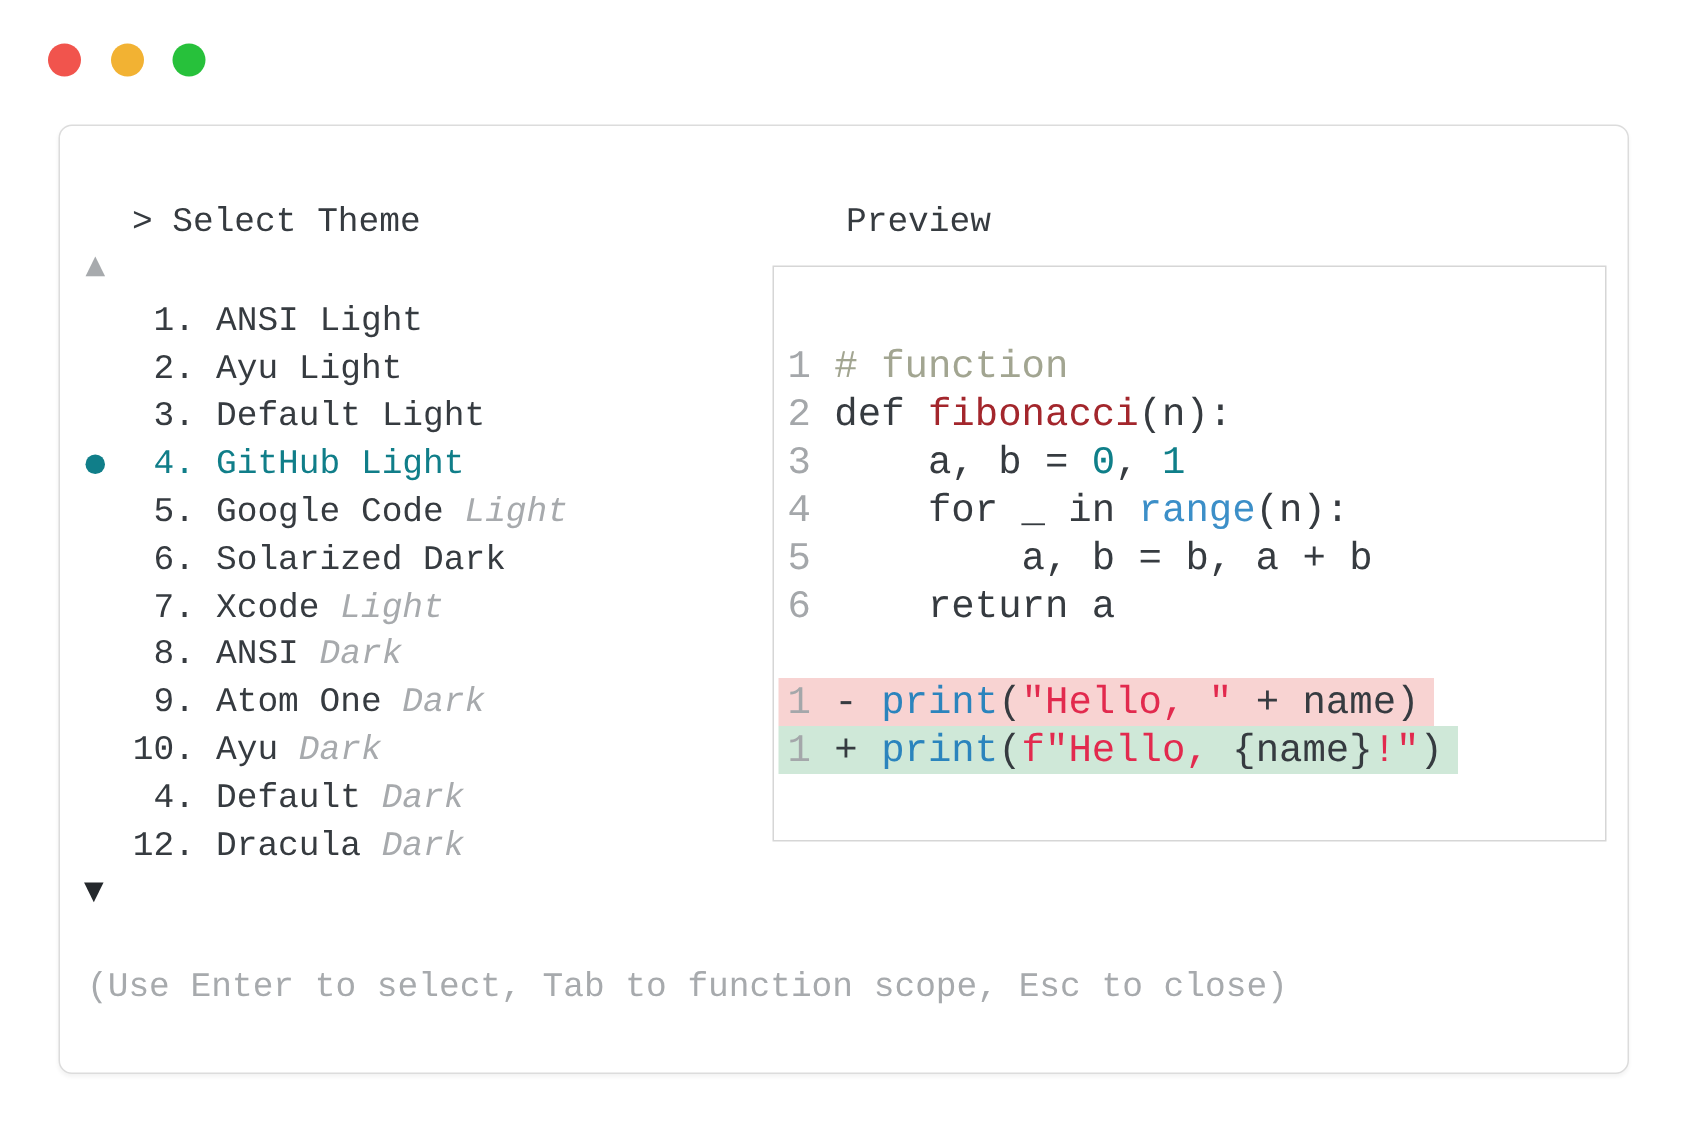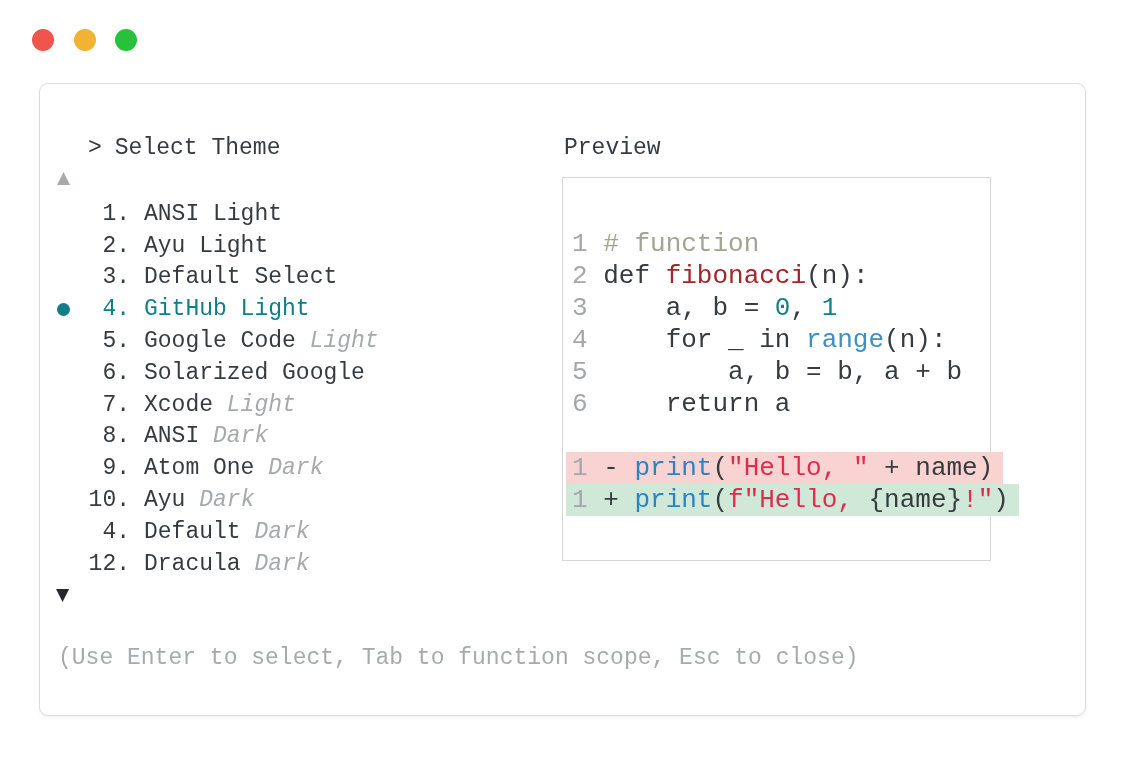--- a/index.html
+++ b/index.html
@@ -34,21 +34,21 @@
   .bullet-slot { width:24px; height:100%; display:flex; align-items:center; }
   .bullet-dot { width:13px; height:13px; border-radius:50%; background:var(--teal); margin-left:9px; }
   .num { width:58px; text-align:right; margin-right:14px; white-space:pre; }
   .name { white-space:pre; }
   .variant { white-space:pre; color:var(--muted);font-style:italic; }
   .row.selected .num, .row.selected .name { color:var(--teal); }
 
   #help { position:absolute; left:58px; top:645px; font-size:23px; color:var(--muted); white-space:pre; }
 
   #preview-box {
-    position:absolute; left:562px; top:177px; width:429px; height:384px;
+    position:absolute; left:515px; top:177px; width:556px; height:384px;
     border:1.5px solid var(--box-border); background:#fff;
   }
   #code-area { position:absolute; left:9px; top:50px; font-size:26px; line-height:32px; }
   .code-line { white-space:pre; height:32px; color:var(--fg); width:max-content; }
   .ln { color:var(--line-num); }
   .line-removed { background:var(--removed-bg); padding:0 10px 0 6px; margin-left:-6px; }
   .line-added   { background:var(--added-bg);   padding:0 10px 0 6px; margin-left:-6px; }
   .tok-fg { color:var(--fg); }
   .tok-comment { color:var(--comment); }
   .tok-fn { color:var(--fn-red); }
@@ -79,39 +79,39 @@
       <span class="name">ANSI Light</span>
     </div>
     <div class="row">
       <span class="bullet-slot"></span>
       <span class="num">2.</span>
       <span class="name">Ayu Light</span>
     </div>
     <div class="row">
       <span class="bullet-slot"></span>
       <span class="num">3.</span>
-      <span class="name">Default Select</span>
+      <span class="name">Default Light</span>
     </div>
     <div class="row selected">
       <span class="bullet-slot">
         <span class="bullet-dot"></span>
       </span>
       <span class="num">4.</span>
       <span class="name">GitHub Light</span>
     </div>
     <div class="row">
       <span class="bullet-slot"></span>
       <span class="num">5.</span>
       <span class="name">Google Code</span>
       <span class="variant"> Light</span>
     </div>
     <div class="row">
       <span class="bullet-slot"></span>
       <span class="num">6.</span>
-      <span class="name">Solarized Google</span>
+      <span class="name">Solarized Dark</span>
     </div>
     <div class="row">
       <span class="bullet-slot"></span>
       <span class="num">7.</span>
       <span class="name">Xcode</span>
       <span class="variant"> Light</span>
     </div>
     <div class="row">
       <span class="bullet-slot"></span>
       <span class="num">8.</span>

